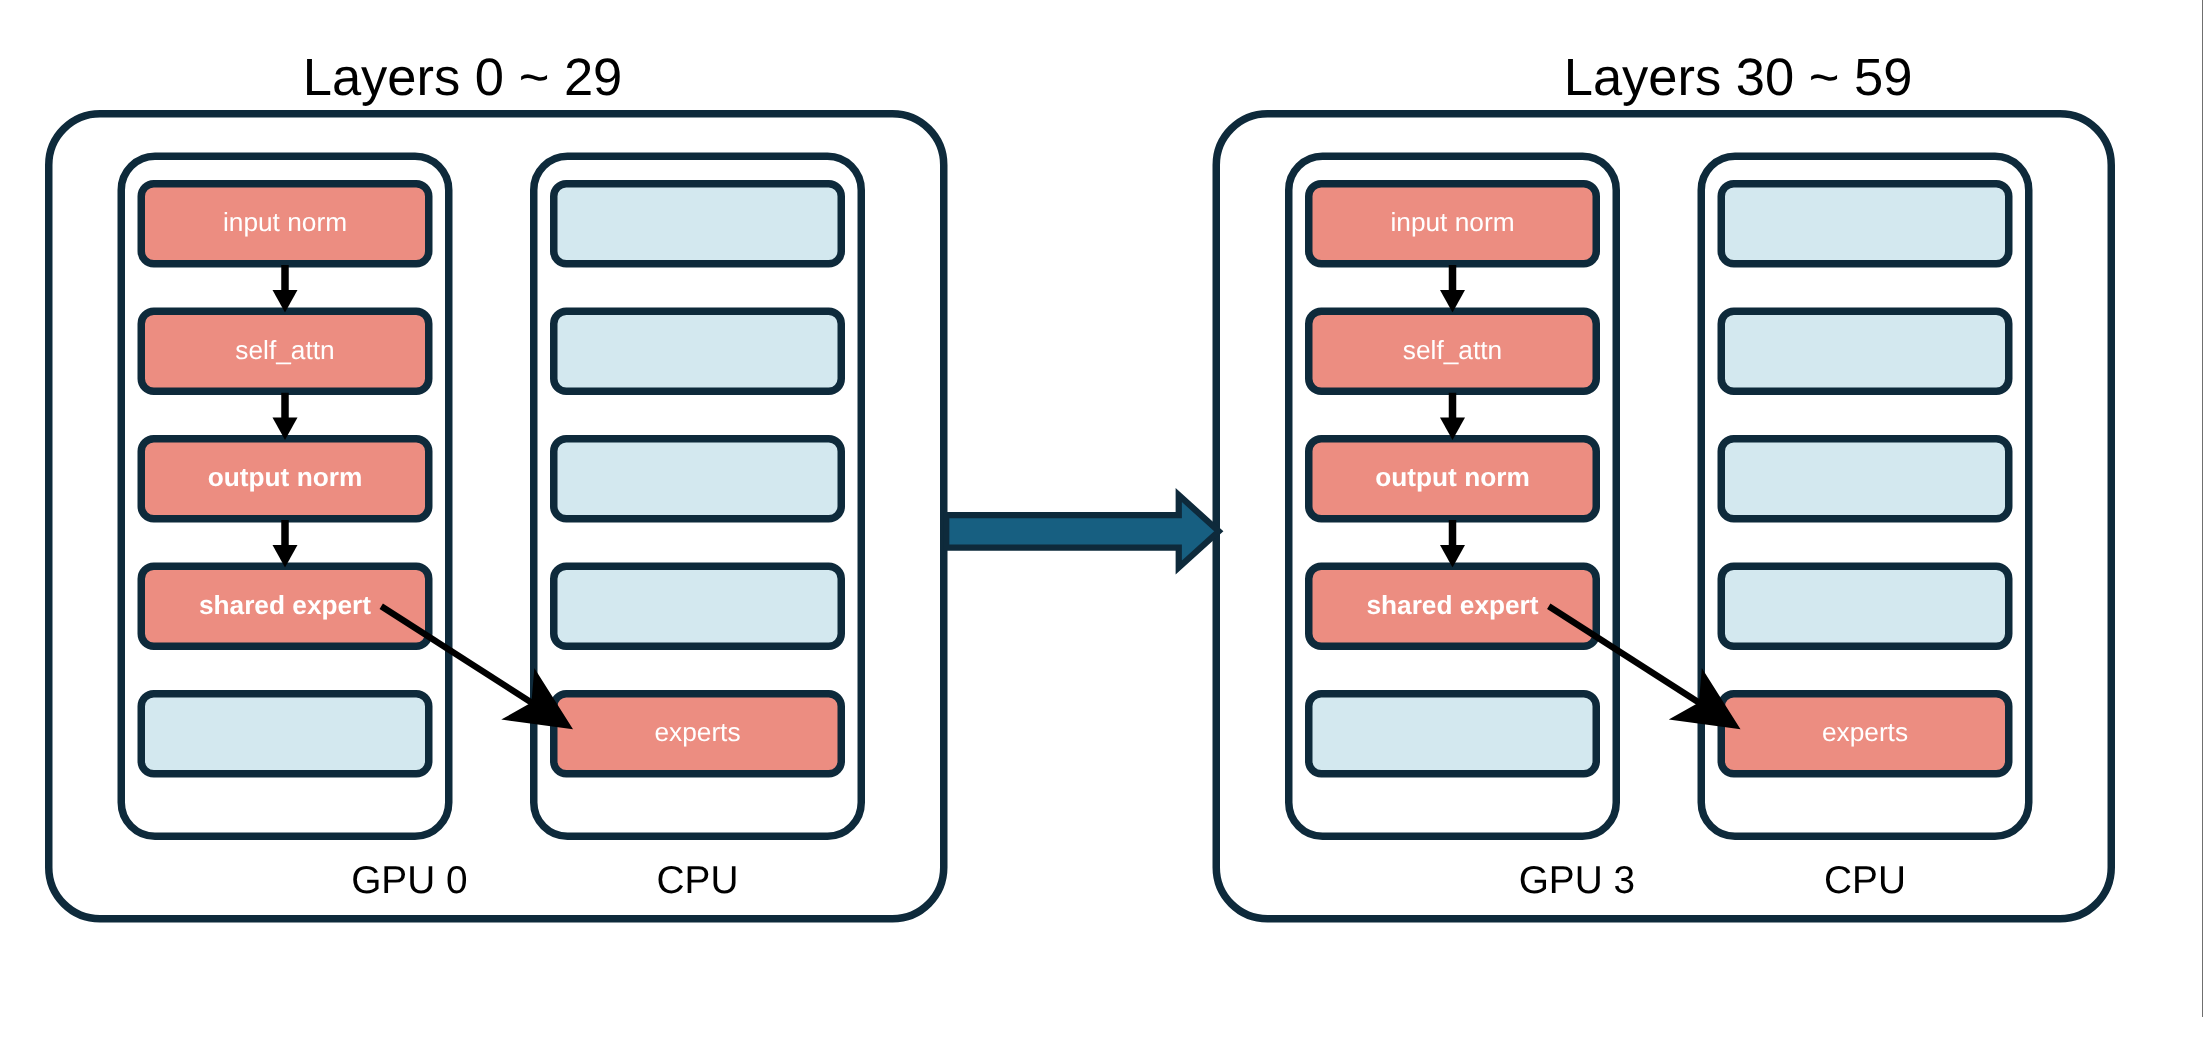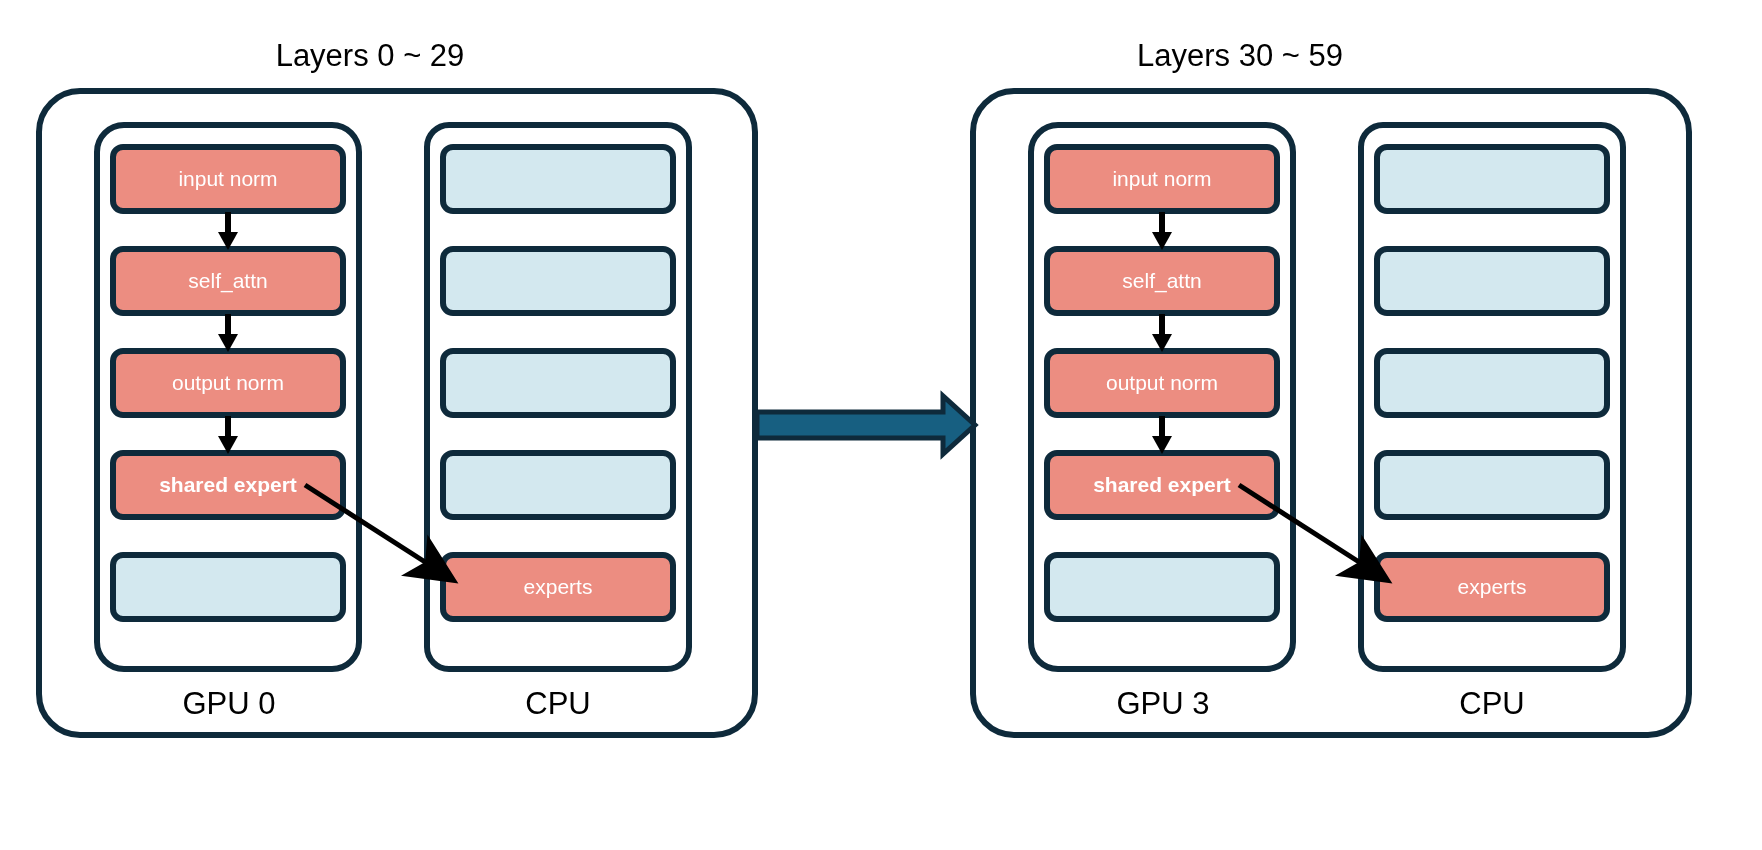--- a/index.html
+++ b/index.html
@@ -13,28 +13,28 @@
     width: 1762px;
     height: 850px;
     background: #ffffff;
     overflow: hidden;
     font-family: "Liberation Sans", sans-serif;
   }
 
   
   .group-title {
     position: absolute;
-    font-size: 31px;
+    font-size: 42px;
     color: #000000;
     white-space: nowrap;
     text-align: center;
     letter-spacing: 0px;
   }
   #title-left  { left: 80px;  top: 38px; width: 580px; }
-  #title-right { left: 950px; top: 38px; width: 580px; }
+  #title-right { left: 950px; top: 38px; width: 580px; text-align: right; }
 
   
   .device-card {
     position: absolute;
     border: 6px solid #0e2a3b;
     border-radius: 44px;
     background: #ffffff;
     box-sizing: border-box;
   }
   #card-left  { left: 36px;  top: 88px; width: 722px; height: 650px; }
@@ -46,21 +46,21 @@
     border: 6px solid #0e2a3b;
     border-radius: 30px;
     background: #ffffff;
     box-sizing: border-box;
     top: 28px;
     width: 268px;
     height: 550px;
     padding: 16px 0 0 0;
   }
   .memory-column.col-gpu { left: 52px; }
-  .memory-column.col-cpu { left: 382px; border-radius: 25px; }
+  .memory-column.col-cpu { left: 382px; }
 
   
   .unit {
     position: absolute;
     left: 50%;
     transform: translateX(-50%);
     width: 236px;
     height: 70px;
     border: 6px solid #0e2a3b;
     border-radius: 13px;
@@ -70,21 +70,21 @@
     justify-content: center;
     font-size: 21px;
     color: #ffffff;
     white-space: nowrap;
   }
   .unit.active { background: #ec8d81; }
   .unit.idle   { background: #d3e8ef; }
 
   .unit.slot0 { top: 16px; }
   .unit.slot1 { top: 118px; }
-  .unit.slot2 { top: 220px; }
+  .unit.slot2 { top: 220px; font-weight: bold; }
   .unit.slot3 { top: 322px; font-weight: bold; }
   .unit.slot4 { top: 424px; }
 
   
   .flow-arrow {
     position: absolute;
     left: 50%;
     transform: translateX(-50%);
     width: 30px;
     height: 38px;
@@ -96,21 +96,21 @@
 
   
   .device-label {
     position: absolute;
     bottom: 10px;
     font-size: 31px;
     color: #000000;
     text-align: center;
     white-space: nowrap;
   }
-  .device-label.lbl-gpu { left: 53px; width: 268px; }
+  .device-label.lbl-gpu { left: 64px; width: 268px; text-align: right; }
   .device-label.lbl-cpu { left: 382px; width: 268px; }
 
   
   #overlay {
     position: absolute;
     left: 0; top: 0;
     width: 1762px;
     height: 850px;
     pointer-events: none;
   }

